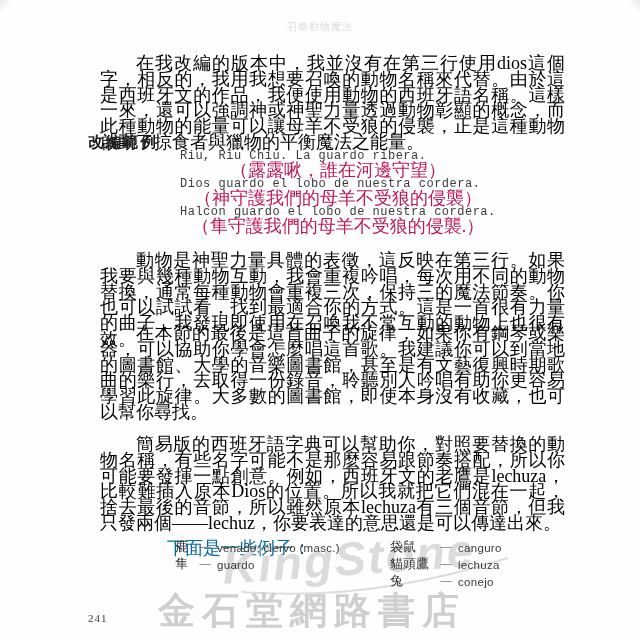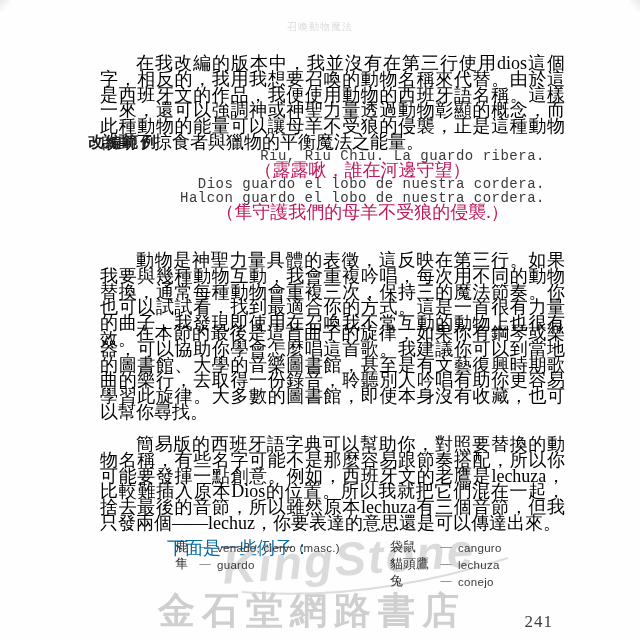--- a/index.html
+++ b/index.html
@@ -27,21 +27,21 @@
   .p3{top:326px;}
   .p4{top:400px;}
   .p5{top:437px;}
 
   .section-title{
     position:absolute; top:132px; left:88px; width:465px; text-align:left;
     font-size:15.5px; font-weight:bold; color:#1f1f1f; letter-spacing:2px;
   }
   .verse{position:absolute; top:149px; left:180px;}
   .verse div{height:14px; line-height:14px; white-space:nowrap;}
-  .v-es{font-family:"Liberation Mono","DejaVu Sans Mono",monospace; font-size:14px; color:#3a3a3a; letter-spacing:.5px;text-align:right;}
+  .v-es{font-family:"Liberation Mono","DejaVu Sans Mono",monospace; font-size:12px; color:#3a3a3a; letter-spacing:.5px;}
   .v-zh{font-size:18px; color:#be185d;text-align:center;}
 
   .examples-intro{
     position:absolute; top:524px; left:167px;
     font-size:18px; color:#0369a1;margin-top:12px;
   }
   .ex-col{position:absolute; z-index:2;}
   .ex-col.left{top:539px; left:175px;}
   .ex-col.right{top:539px; left:390px;}
   .ex-row{height:17px; line-height:15px; white-space:nowrap;}
@@ -61,42 +61,43 @@
   .wm-swoosh{position:absolute; top:540px; left:220px; z-index:1;}
   .wm-store{
     position:absolute; top:586px; left:158px; z-index:1; white-space:nowrap;
     font-size:37px; font-weight:bold; color:#cfcfcf; letter-spacing:7px;
   }
   .wm-url{
     position:absolute; top:613px; left:88px; width:465px; text-align:center; z-index:1;
     font-size:18px; color:#d2d2d2; letter-spacing:1.5px;
   }
   .page-number{
-    position:absolute; top:612px; left:88px; width:465px; text-align:right; z-index:2;
-    font-size:17px; color:#3d3d3d; letter-spacing:1px;
+    position:absolute; top:612px; left:88px; width:465px; text-align:left; z-index:2;
+    font-size:11px; color:#3d3d3d; letter-spacing:1px;
   }
 </style>
 </head>
 <body>
 
 <div class="page">
 
   <div class="corner left"></div>
   <div class="corner right"></div>
 
   <div class="running-head">召喚動物魔法</div>
 
   <div class="para p1">在我改編的版本中，我並沒有在第三行使用dios這個字，相反的，我用我想要召喚的動物名稱來代替。由於這是西班牙文的作品，我便使用動物的西班牙語名稱。這樣一來，還可以強調神或神聖力量透過動物彰顯的概念，而此種動物的能量可以讓母羊不受狼的侵襲，正是這種動物啟動了掠食者與獵物的平衡魔法之能量。</div>
 
   <div class="section-title">改編範例</div>
 
   <div class="verse">
     <div class="v-es">Riu, Riu Chiu. La guardo ribera.</div>
     <div class="v-zh">（露露啾，誰在河邊守望）</div>
     <div class="v-es">Dios guardo el lobo de nuestra cordera.</div>
+    <div class="v-zh">（神守護我們的母羊不受狼的侵襲）</div>
     <div class="v-es">Halcon guardo el lobo de nuestra cordera.</div>
     <div class="v-zh">（隼守護我們的母羊不受狼的侵襲.）</div>
   </div>
 
   <div class="para p2">動物是神聖力量具體的表徵，這反映在第三行。如果我要與幾種動物互動，我會重複吟唱，每次用不同的動物替換，通常每種動物會重複三次，保持三的魔法節奏。你也可以試試看，找到最適合你的方式。這是一首很有力量的曲子，我發現即使用在召喚我不常互動的動物上也很有效。</div>
   <div class="para p3">在本節的最後是這首曲子的旋律，如果你有鋼琴或樂器，可以協助你學會怎麼唱這首歌。我建議你可以到當地的圖書館、大學的音樂圖書館，甚至是有文藝復興時期歌曲的樂行，去取得一份錄音，聆聽別人吟唱有助你更容易學習此旋律。大多數的圖書館，即使本身沒有收藏，也可以幫你尋找。</div>
   <div class="para p5">簡易版的西班牙語字典可以幫助你，對照要替換的動物名稱，有些名字可能不是那麼容易跟節奏搭配，所以你可能要發揮一點創意。例如，西班牙文的老鷹是lechuza，比較難插入原本Dios的位置。所以我就把它們混在一起，捨去最後的音節，所以雖然原本lechuza有三個音節，但我只發兩個——lechuz，你要表達的意思還是可以傳達出來。</div>
 
   <div class="examples-intro">下面是一些例子：</div>
 

